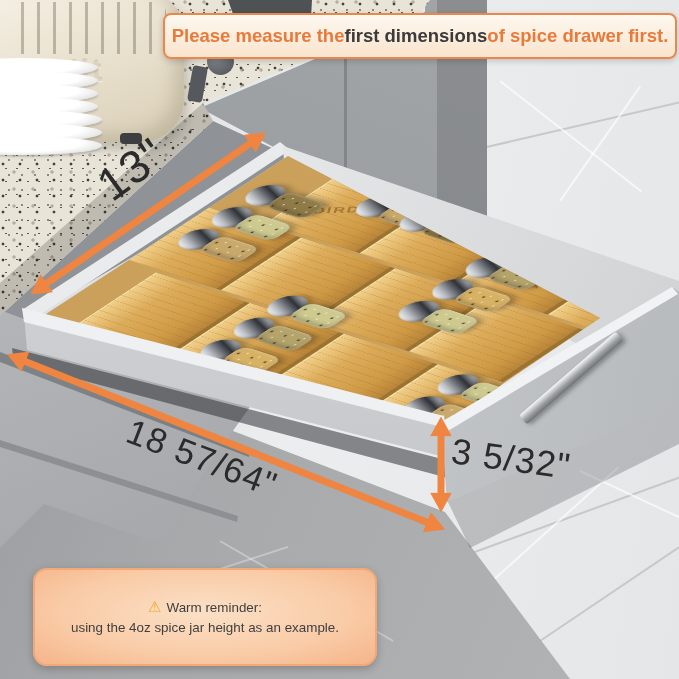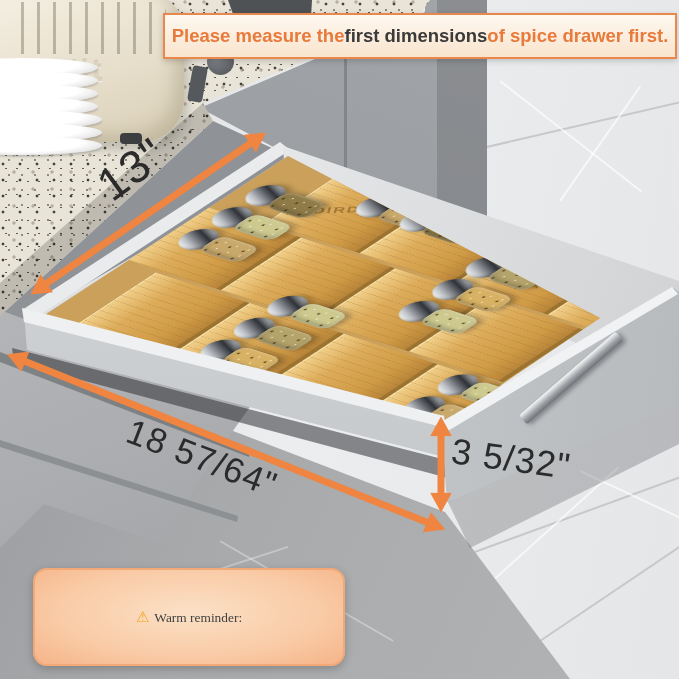--- a/index.html
+++ b/index.html
@@ -93,32 +93,32 @@
       radial-gradient(circle at 4px 5px,rgba(60,45,15,.8) 1px,transparent 1.5px),
       radial-gradient(circle at 10px 12px,rgba(255,250,230,.9) 1px,transparent 1.5px);
     background-size:13px 14px,11px 12px;
     box-shadow:inset 0 0 4px rgba(255,255,255,.5),inset 4px 0 6px rgba(0,0,0,.25);}
   
   .dim-arrow{position:absolute;height:7px;border-radius:3px;background:#ef8540;transform-origin:0 50%;}
   .dim-arrow::before,.dim-arrow::after{content:"";position:absolute;top:-7.5px;width:20px;height:22px;background:#ef8540;}
   .dim-arrow::before{left:-14px;clip-path:polygon(0 50%,100% 0,100% 100%);}
   .dim-arrow::after{right:-14px;clip-path:polygon(100% 50%,0 0,0 100%);}
   .dim-label{position:absolute;color:#2b2b2b;font-weight:400;letter-spacing:1px;white-space:nowrap;}
-  .banner{position:absolute;left:163px;top:13px;right:2px;height:42px;border-radius:0;
+  .banner{position:absolute;left:163px;top:13px;right:2px;height:42px;border-radius:8px;
     border:2px solid #e8884c;background:linear-gradient(#fdf8f0,#fae4cd);
     box-shadow:0 2px 6px rgba(0,0,0,.18);display:flex;align-items:center;justify-content:center;
     font-size:18.5px;font-weight:600;white-space:nowrap;}
   .banner .orange{color:#e87a3c;}
   .banner .dark{color:#3b3b3b;}
-  .reminder{position:absolute;left:33px;top:568px;width:312px;height:98px;border-radius:14px;
+  .reminder{position:absolute;left:33px;top:568px;width:344px;height:98px;border-radius:14px;
     border:2px solid #f2a977;box-sizing:border-box;
     background:radial-gradient(ellipse at 50% 45%,#fbe0c6 0%,#f9cba6 60%,#f5b489 100%);
     box-shadow:0 3px 8px rgba(0,0,0,.22);
     display:flex;flex-direction:column;align-items:center;justify-content:center;
-    font-size:13.4px;line-height:1.5;color:#3f3f3f;text-align:center;font-family:Liberation Serif, serif;}
+    font-size:13.4px;line-height:1.5;color:#3f3f3f;text-align:center;}
   .reminder .warn{color:#f5a623;margin-right:5px;font-size:15px;}
   .reminder b{color:#333;}
 </style>
 </head>
 <body>
 
 <div id="stage">
 
   <div class="layer floor"></div>
   <div class="seam" style="left:478px;top:148px;width:210px;transform:rotate(-13deg);"></div>
@@ -261,15 +261,16 @@
   <div class="banner">
     <span class="orange">Please measure the </span>
     <span class="dark">first dimensions</span>
     <span class="orange"> of spice drawer first.</span>
   </div>
 
   <div class="reminder">
     <div>
       <span class="warn">⚠</span><span>Warm reminder:</span>
     </div>
+    <div>using the 4oz spice jar height as an example.</div>
   </div>
 
 </div>
 
 </body></html>

